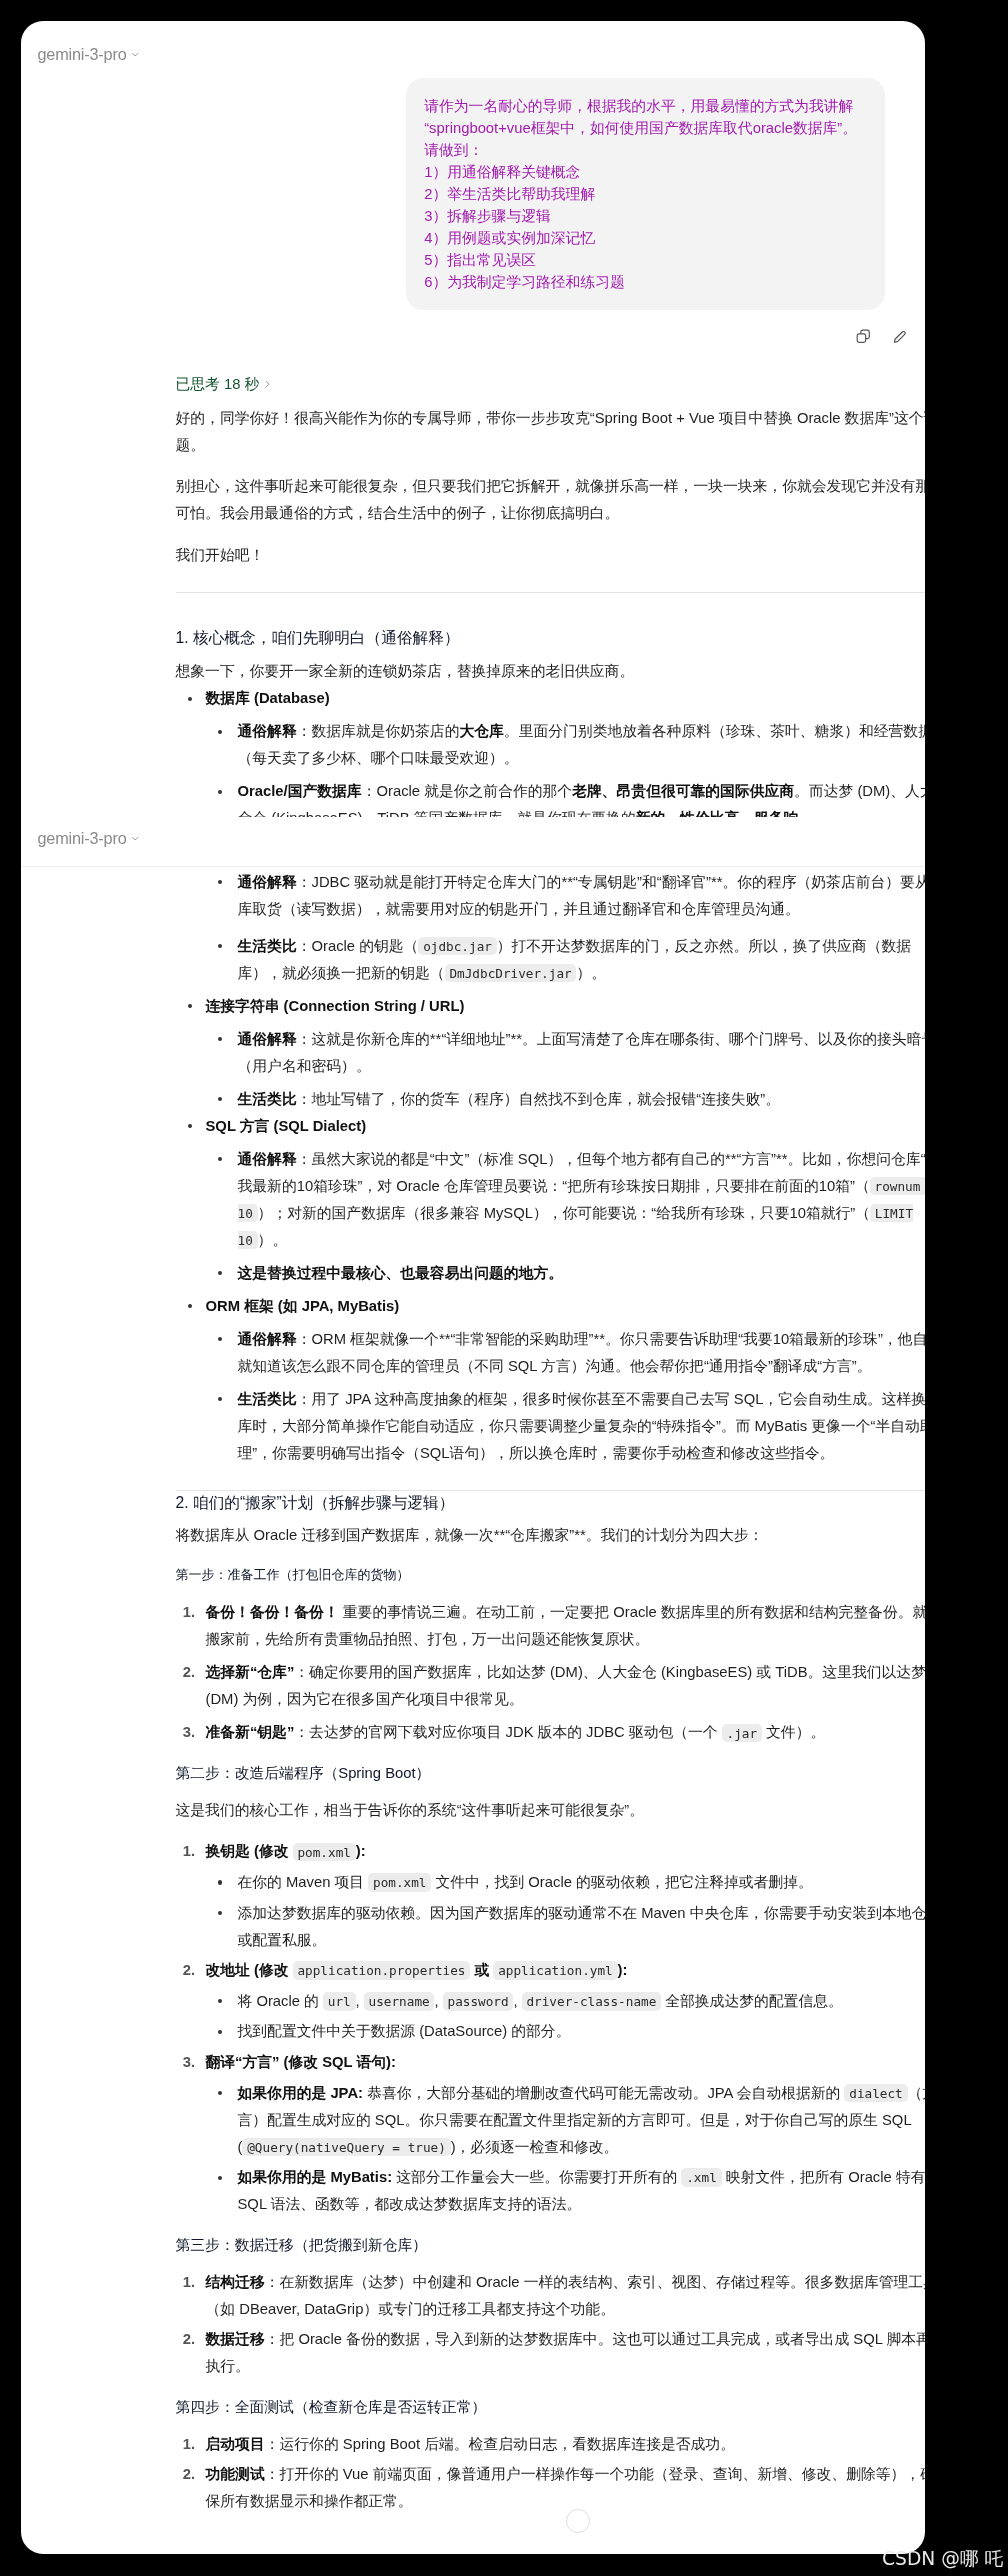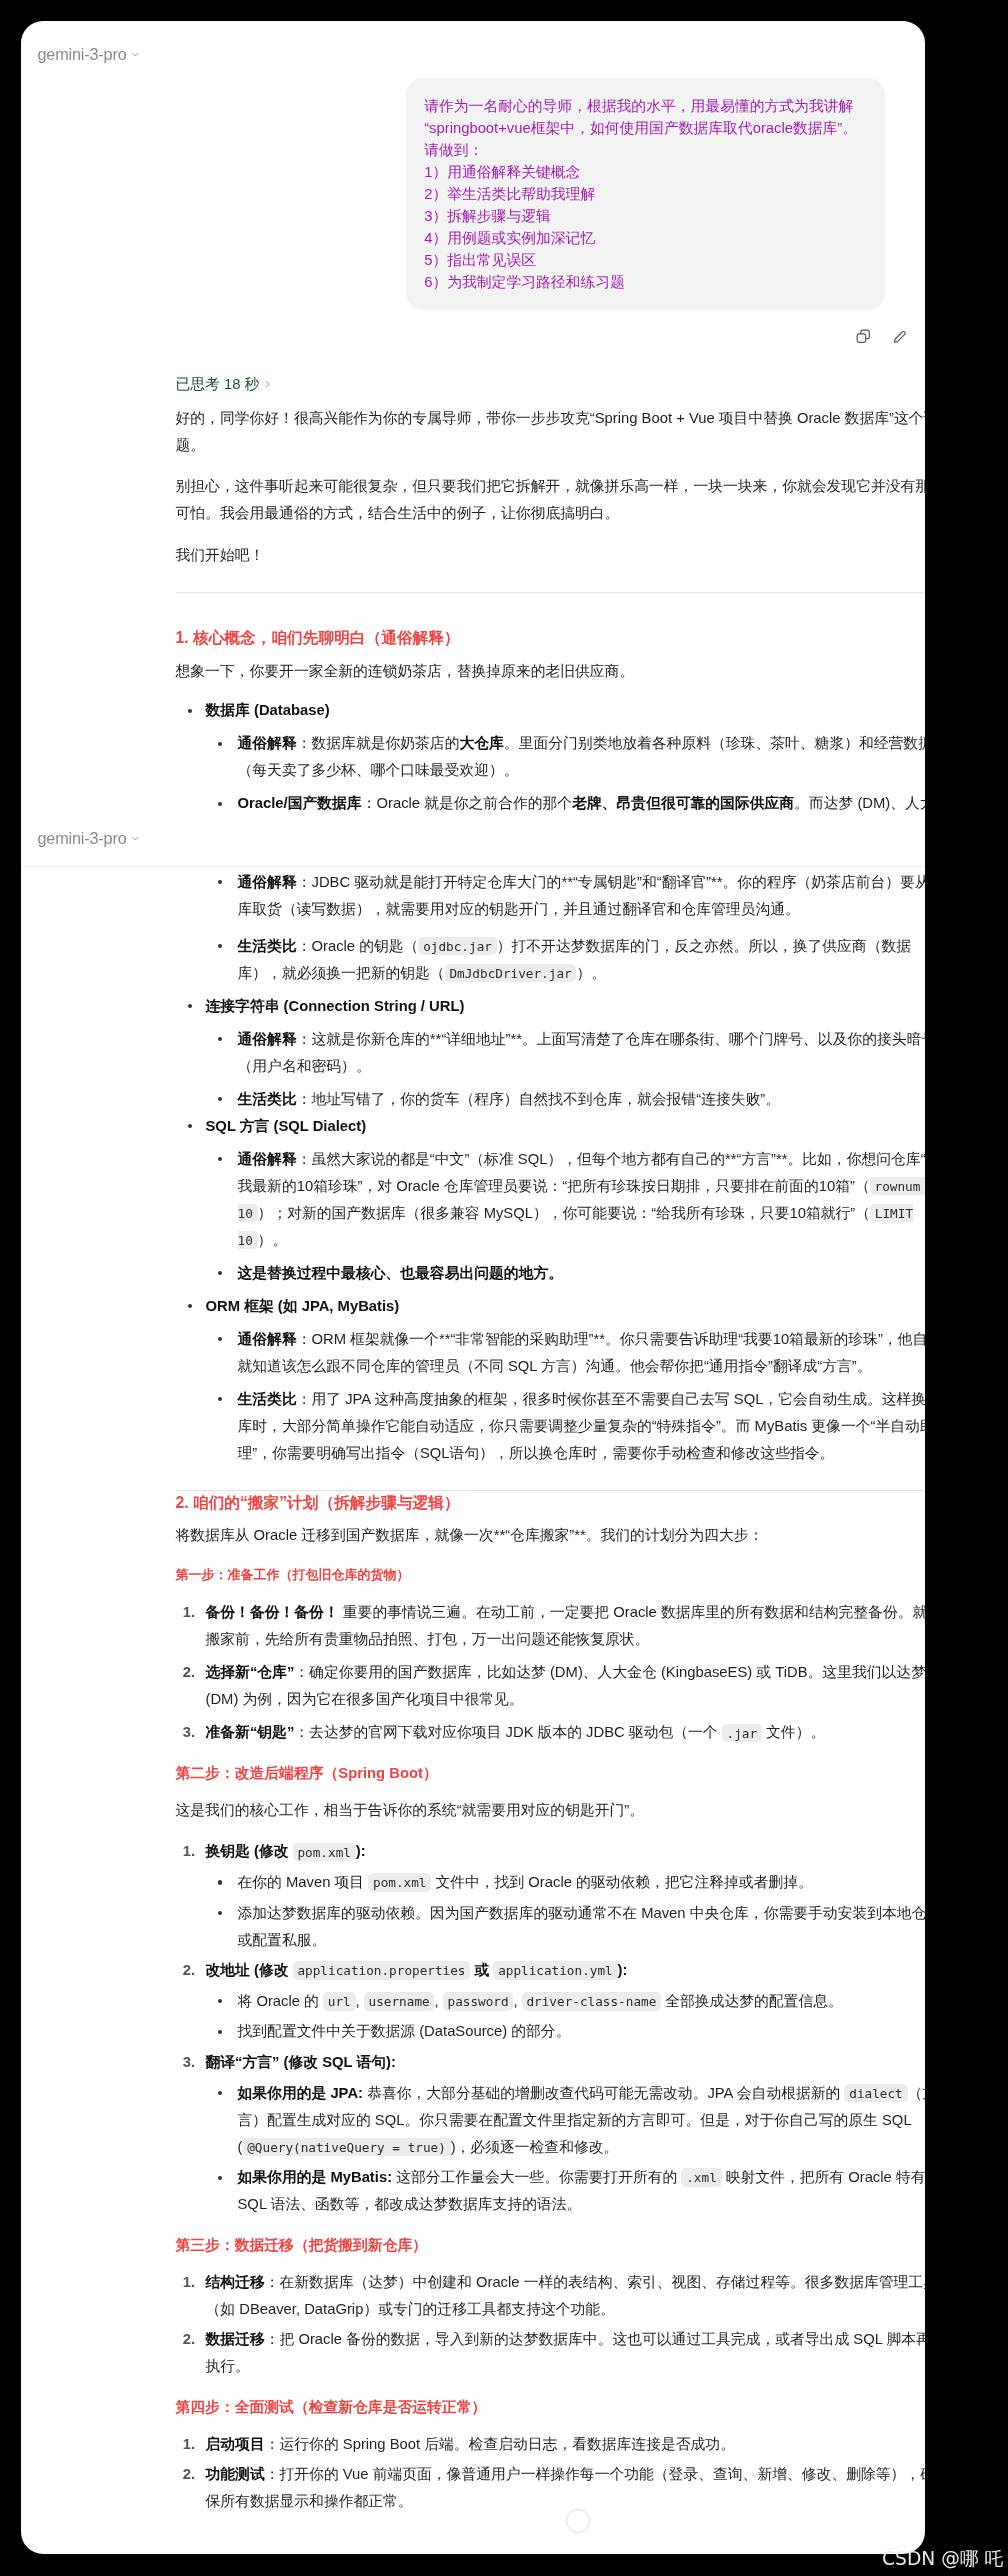--- a/index.html
+++ b/index.html
@@ -95,21 +95,21 @@
   }
   .msg-actions .act { width: 17px; height: 17px; display: inline-flex; align-items: center; justify-content: center; cursor: pointer; }
   .answer {
     position: absolute; left: 155px; width: 770px;
     font-size: 14.8px; line-height: 27px; color: #1f1f1f;
   }
   .thinking { font-size: 14.8px; color: #14532d; display: flex; align-items: center; gap: 3.6px; cursor: pointer; }
   .answer p { margin: 0; }
   .answer .para { margin-top: 14.5px; }
   .hr { height: 1.2px; background: #e3e3e3; margin: 0; }
-  h3.sec { font-size: 15.7px; font-weight: 700; line-height: 24px; color: #ef4444; }
+  h3.sec { font-size: 15.7px; font-weight: 400; line-height: 24px; color: #0f172a; }
   b { font-weight: 700; color: #111; }
   code {
     font-family: "DejaVu Sans Mono", "Liberation Mono", monospace;
     font-size: 12.7px; background: #ececec; border-radius: 4.8px; padding: 1.8px 4.8px;
     color: #2a2a2a;
   }
   .li1 { position: relative; padding-left: 30px; }
   .li1 .dot { position: absolute; left: 12px; top: 11.5px; width: 4.2px; height: 4.2px; border-radius: 50%; background: #333; }
   .li1 .num { position: absolute; left: 7.2px; top: 0; color: #555; font-weight: 700; }
   .li2 { position: relative; padding-left: 62px; }
@@ -169,21 +169,21 @@
         <svg width="8.4" height="8.4" viewBox="0 0 14 14">
             <path d="M5 2 L10 7 L5 12" fill="none" stroke="#7a7a7a" stroke-width="1.4"></path>
           </svg>
       </div>
       <p style="margin-top:7.2px">好的，同学你好！很高兴能作为你的专属导师，带你一步步攻克“Spring Boot + Vue 项目中替换 Oracle 数据库”这个课题。</p>
       <p class="para" style="margin-top:14.5px">别担心，这件事听起来可能很复杂，但只要我们把它拆解开，就像拼乐高一样，一块一块来，你就会发现它并没有那么可怕。我会用最通俗的方式，结合生活中的例子，让你彻底搞明白。</p>
       <p class="para" style="margin-top:14.5px">我们开始吧！</p>
       <div class="hr" style="margin-top:23px"></div>
       <h3 class="sec" style="margin-top:33px">1. 核心概念，咱们先聊明白（通俗解释）</h3>
       <p style="margin-top:8.4px">想象一下，你要开一家全新的连锁奶茶店，替换掉原来的老旧供应商。</p>
-      <div class="li1" style="margin-top:12px">
+      <div class="li1" style="margin-top:0">
         <span class="dot"></span>
         <b>数据库 (Database)</b>
       </div>
       <div class="li2" style="margin-top:6px">
         <span class="dot"></span>
         <b>通俗解释</b><span>：数据库就是你奶茶店的</span><b>大仓库</b><span>。里面分门别类地放着各种原料（珍珠、茶叶、糖浆）和经营数据（每天卖了多少杯、哪个口味最受欢迎）。</span>
       </div>
       <div class="li2" style="margin-top:6px">
         <span class="dot"></span>
         <b>Oracle/国产数据库</b><span>：Oracle 就是你之前合作的那个</span><b>老牌、昂贵但很可靠的国际供应商</b><span>。而达梦 (DM)、人大金仓 (KingbaseES)、TiDB 等国产数据库，就是你现在要换的</span><b>新的、性价比高、服务响</b>
@@ -257,21 +257,21 @@
       <div class="li1" style="margin-top:6px">
         <span class="num">2.</span>
         <b>选择新“仓库”</b><span>：确定你要用的国产数据库，比如达梦 (DM)、人大金仓 (KingbaseES) 或 TiDB。这里我们以达梦 (DM) 为例，因为它在很多国产化项目中很常见。</span>
       </div>
       <div class="li1" style="margin-top:6px">
         <span class="num">3.</span>
         <b>准备新“钥匙”</b><span>：去达梦的官网下载对应你项目 JDK 版本的 JDBC 驱动包（一个 </span><code>.jar</code><span> 文件）。</span>
       </div>
 
       <h3 class="sec" style="margin-top:14.5px;font-size:14.8px">第二步：改造后端程序（Spring Boot）</h3>
-      <p style="margin-top:12px">这是我们的核心工作，相当于告诉你的系统“就需要用对应的钥匙开门”。</p>
+      <p style="margin-top:12px">这是我们的核心工作，相当于告诉你的系统“这件事听起来可能很复杂”。</p>
       <div class="li1" style="margin-top:14.5px">
         <span class="num">1.</span>
         <b>换钥匙 (修改 </b><code>pom.xml</code><b>):</b>
       </div>
       <div class="li2" style="margin-top:3.6px">
         <span class="dot"></span>
         <span>在你的 Maven 项目 </span><code>pom.xml</code><span> 文件中，找到 Oracle 的驱动依赖，把它注释掉或者删掉。</span>
       </div>
       <div class="li2" style="margin-top:3.6px">
         <span class="dot"></span>

